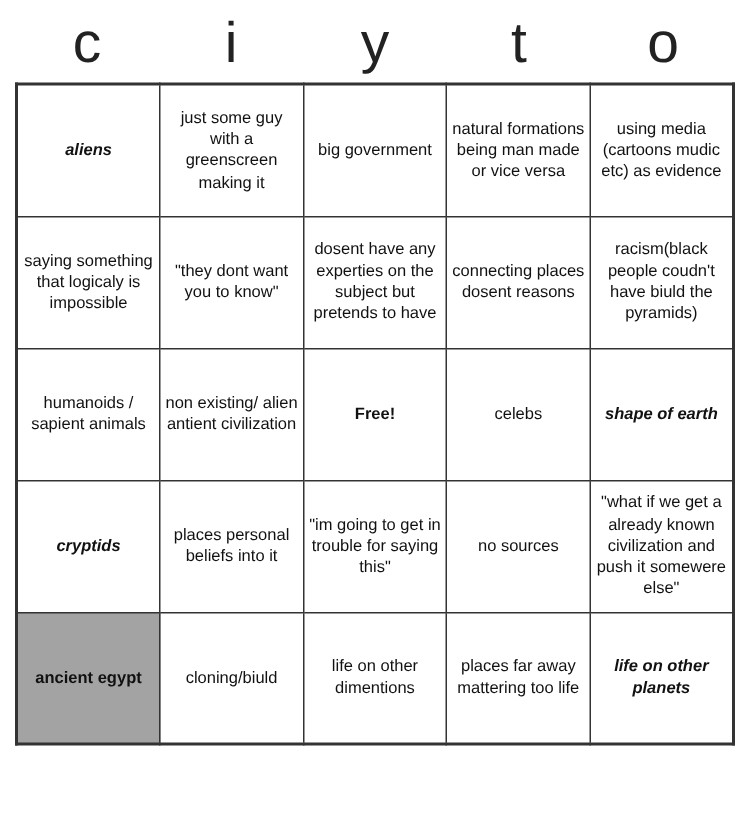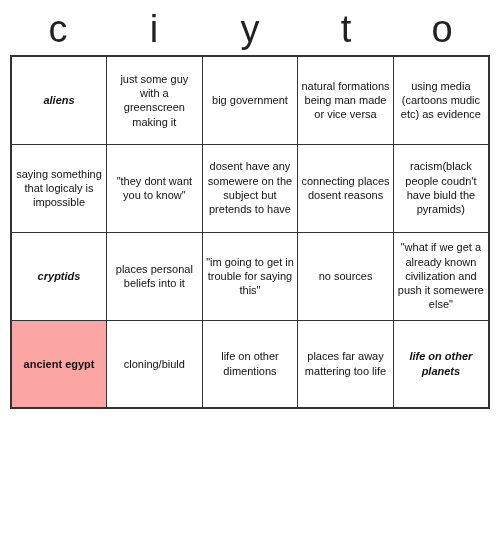--- a/index.html
+++ b/index.html
@@ -46,21 +46,21 @@
       font-size: 22px;
       font-weight: bold;
       font-style: italic;
     }
     .cell-free {
       font-size: 26px;
       font-weight: bold;
       color: #111;
     }
     .cell-highlight {
-      background-color: #fca5a5;
+      background-color: #a3a3a3;
       color: #111;
       font-size: 20px;
       font-weight: bold;
     }
   </style>
 </head>
 <body>
 
 <div class="bingo-title">
   <span>c</span>
@@ -75,23 +75,30 @@
   <tr>
         <td class="cell-large">aliens</td>
         <td>just some guy with a greenscreen making it</td>
         <td>big government</td>
         <td>natural formations being man made or vice versa</td>
         <td>using media (cartoons mudic etc) as evidence</td>
       </tr>
       <tr>
         <td>saying something that logicaly is impossible</td>
         <td>"they dont want you to know"</td>
-        <td>dosent have any somewere on the subject but pretends to have</td>
+        <td>dosent have any experties on the subject but pretends to have</td>
         <td>connecting places dosent reasons</td>
         <td>racism(black people coudn't have biuld the pyramids)</td>
+      </tr>
+      <tr>
+        <td>humanoids / sapient animals</td>
+        <td>non existing/ alien antient civilization</td>
+        <td class="cell-free">Free!</td>
+        <td>celebs</td>
+        <td class="cell-large">shape of earth</td>
       </tr>
       <tr>
         <td class="cell-large">cryptids</td>
         <td>places personal beliefs into it</td>
         <td>"im going to get in trouble for saying this"</td>
         <td>no sources</td>
         <td>"what if we get a already known civilization and push it somewere else"</td>
       </tr>
       <tr>
         <td class="cell-highlight">ancient egypt</td>

